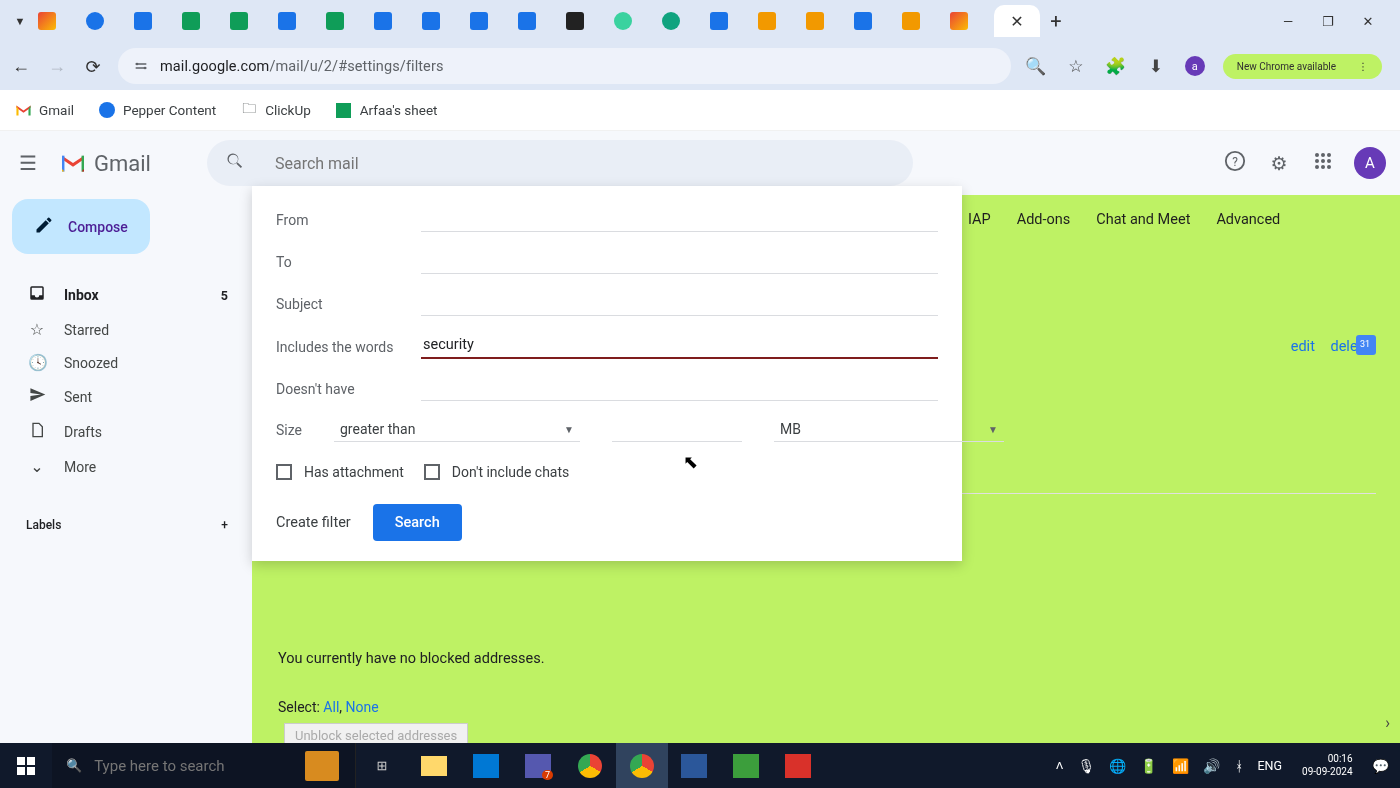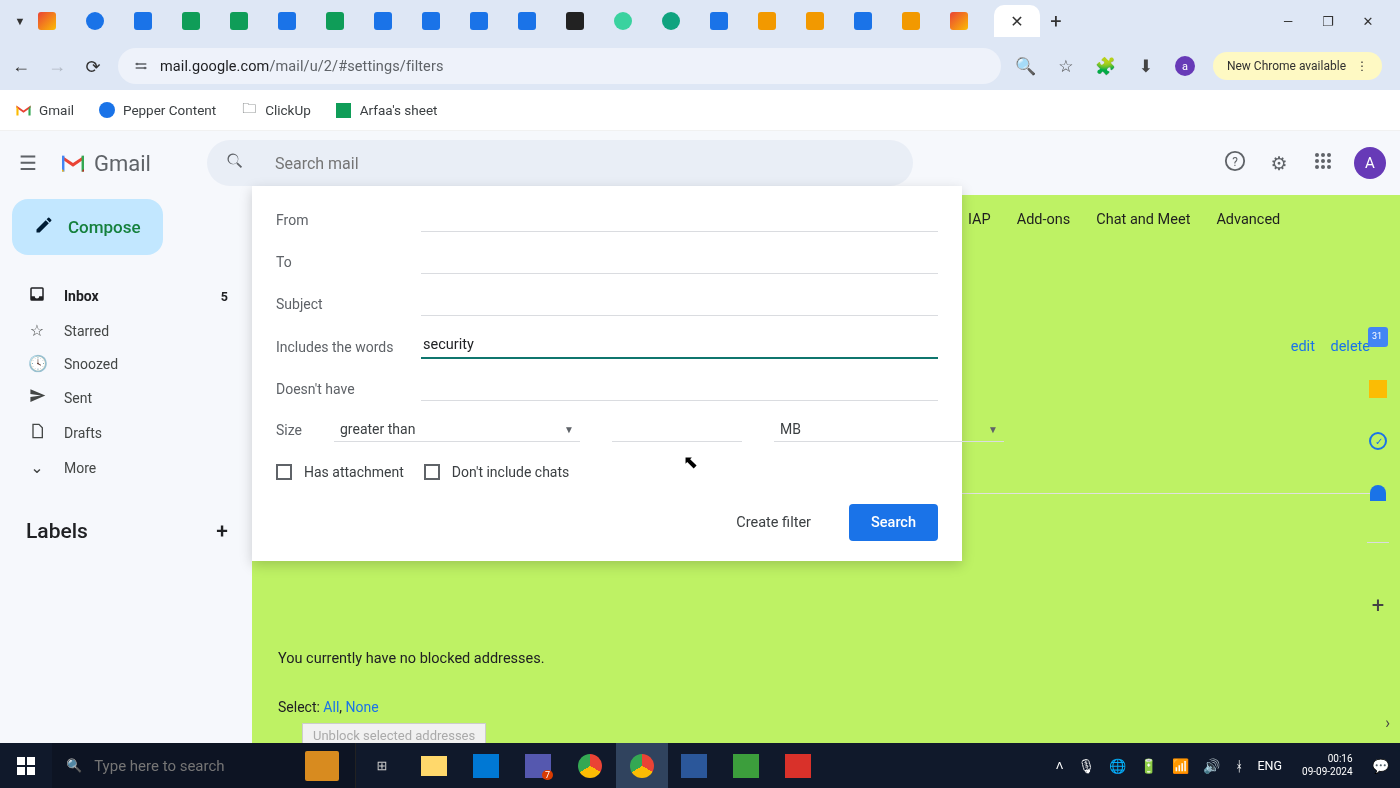--- a/index.html
+++ b/index.html
@@ -21,21 +21,21 @@
     .nav-btn { width: 22px; text-align: center; color: #333; font-size: 18px; cursor: pointer; }
     .nav-btn.disabled { color: #b0b8c4; }
     .url-pill { flex: 1; background: #eef2fa; border-radius: 20px; height: 36px; display: flex; align-items: center; padding: 0 14px; gap: 10px; max-width: 970px; }
     .site-icon { width: 18px; height: 18px; color: #555; font-size: 14px; display: flex; align-items: center; justify-content: center; }
     .url-text { font-size: 14.5px; color: #202124; letter-spacing: 0.1px; }
     .url-domain { color: #202124; }
     .url-path { color: #5f6368; }
     .addr-right { display: flex; align-items: center; gap: 18px; margin-left: auto; padding-right: 8px; }
     .addr-icon { width: 22px; font-size: 17px; color: #444; text-align: center; }
     .avatar-small { width: 20px; height: 20px; border-radius: 50%; background: #673ab7; color: #fff; font-size: 11px; display: flex; align-items: center; justify-content: center; }
-    .chrome-update { background: #fef9c3; border-radius: 18px; padding: 7px 14px; font-size: 12px; color: #303030; display: flex; align-items: center; gap: 10px; }
+    .chrome-update { background: #bef264; border-radius: 18px; padding: 7px 14px; font-size: 10px; color: #303030; display: flex; align-items: center; gap: 22px; }
 
     .bookmark-bar { height: 41px; background: #fff; display: flex; align-items: center; padding: 0 14px; gap: 24px; border-bottom: 1px solid #f1f1f1; }
     .bm-item { display: flex; align-items: center; gap: 7px; font-size: 13.5px; color: #3c4043; }
     .bm-icon { width: 18px; height: 18px; display: inline-flex; align-items: center; justify-content: center; font-size: 14px; }
 
     
     .gmail-app { position: absolute; top: 131px; left: 0; right: 0; bottom: 45px; background: #f6f8fc; }
     .gmail-header { height: 64px; display: flex; align-items: center; padding: 0 14px; gap: 12px; }
     .menu-icon { width: 28px; text-align: center; font-size: 20px; color: #5f6368; }
     .gmail-logo { display: flex; align-items: center; gap: 6px; margin-left: 4px; }
@@ -43,57 +43,57 @@
     .gmail-name { font-size: 22px; color: #5f6368; font-weight: 400; }
     .search-bar { flex: 0 0 706px; margin-left: 44px; background: #e9eef6; border-radius: 26px; height: 46px; display: flex; align-items: center; padding: 0 18px; gap: 14px; }
     .search-icon { color: #5f6368; font-size: 18px; }
     .search-input { border: none; background: transparent; flex: 1; font-size: 16px; color: #5f6368; outline: none; margin-left: 16px; }
     .header-right { margin-left: auto; display: flex; align-items: center; gap: 18px; }
     .hdr-icon { width: 26px; font-size: 19px; color: #5f6368; text-align: center; }
     .avatar-large { width: 32px; height: 32px; border-radius: 50%; background: #673ab7; color: #fff; display: flex; align-items: center; justify-content: center; font-size: 15px; }
 
     .gmail-body { display: flex; height: calc(100% - 64px); }
     .sidebar { width: 252px; padding: 4px 8px 0 8px; }
-    .compose-btn { background: #c2e7ff; border-radius: 16px; padding: 16px 22px; display: inline-flex; align-items: center; gap: 14px; font-size: 17px; color: #15803d; font-weight: 500; margin-left: 4px; }
+    .compose-btn { background: #c2e7ff; border-radius: 16px; padding: 16px 22px; display: inline-flex; align-items: center; gap: 14px; font-size: 14px; color: #4c1d95; font-weight: 500; margin-left: 4px; }
     .nav-list { margin-top: 24px; }
     .nav-item { display: flex; align-items: center; padding: 6px 16px 6px 20px; gap: 18px; font-size: 14px; color: #444746; border-radius: 0 18px 18px 0; margin-bottom: 2px; }
     .nav-item.active { font-weight: 700; color: #202124; }
     .nav-item .count { margin-left: auto; font-size: 12.5px; font-weight: 700; }
     .nav-icon { width: 18px; font-size: 16px; text-align: center; }
-    .labels-row { display: flex; align-items: flex-end; justify-content: space-between; padding: 10px 16px 0 18px; font-size: 21px; color: #202124; margin-top: 26px; font-weight: 500; }
+    .labels-row { display: flex; align-items: flex-end; justify-content: space-between; padding: 10px 16px 0 18px; font-size: 12px; color: #202124; margin-top: 26px; font-weight: 500; }
 
     .main-pane { flex: 1; background: #bef264; border-radius: 16px 0 0 0; margin-top: 0; padding: 0 24px 16px 16px; position: relative; overflow: hidden; }
     .settings-tabs { padding: 16px 0 8px 700px; display: flex; gap: 26px; font-size: 14.5px; color: #1f1f1f; white-space: nowrap; }
     .settings-content { padding: 0 0 0 10px; font-size: 14px; color: #202124; }
     .edit-delete { text-align: right; padding-right: 6px; margin-top: 102px; font-size: 14.5px; }
     .edit-delete a { color: #1a73e8; text-decoration: none; margin-left: 12px; }
     .blocked-row { margin-top: 156px; font-size: 14.5px; color: #202124; }
     .select-row { margin-top: 32px; font-size: 14px; }
     .select-row a { color: #1a73e8; text-decoration: none; }
-    .unblock-btn { display: inline-block; margin-top: 8px; margin-left: 24px; padding: 4px 10px; border: 1px solid #ccc; background: #f1f1f1; color: #aaa; font-size: 13px; }
+    .unblock-btn { display: inline-block; margin-top: 8px; margin-left: 6px; padding: 4px 10px; border: 1px solid #ccc; background: #f1f1f1; color: #aaa; font-size: 13px; }
 
     
     .filter-panel { position: absolute; top: 186px; left: 252px; width: 710px; background: #fff; box-shadow: 0 4px 12px rgba(0,0,0,0.18); padding: 12px 24px 20px 24px; z-index: 100; }
     .fp-row { display: flex; align-items: flex-end; padding: 8px 0; }
     .fp-label { width: 145px; font-size: 14px; color: #5f6368; padding-bottom: 4px; }
     .fp-input { flex: 1; border: none; border-bottom: 1px solid #dadce0; font-size: 14.5px; padding: 4px 2px; outline: none; }
-    .fp-input.active { border-bottom: 2px solid #0f766e; color: #202124; }
+    .fp-input.active { border-bottom: 2px solid #7f1d1d; color: #202124; }
     .fp-select { display: flex; align-items: center; justify-content: space-between; border-bottom: 1px solid #dadce0; padding: 4px 6px; font-size: 14px; color: #3c4043; min-width: 230px; }
     .fp-select .arr { font-size: 10px; color: #5f6368; }
     .size-row { display: flex; align-items: flex-end; gap: 32px; padding: 8px 0; }
     .size-row .fp-label { width: 113px; }
     .size-num { width: 130px; border: none; border-bottom: 1px solid #dadce0; }
     .cb-row { display: flex; align-items: center; gap: 20px; padding: 14px 0 6px 0; font-size: 14px; color: #3c4043; }
     .cb { display: flex; align-items: center; gap: 12px; }
     .cb-box { width: 16px; height: 16px; border: 2px solid #5f6368; }
-    .btn-row { display: flex; justify-content: flex-end; gap: 38px; align-items: center; padding-top: 18px; }
+    .btn-row { display: flex; justify-content: flex-start; gap: 22px; align-items: center; padding-top: 18px; }
     .link-btn { font-size: 14.5px; color: #3c4043; cursor: pointer; }
     .search-btn { background: #1a73e8; color: #fff; border: none; padding: 10px 22px; border-radius: 4px; font-size: 14.5px; font-weight: 500; }
 
-    .right-rail { position: absolute; right: 0; top: 195px; width: 44px; display: flex; flex-direction: column; align-items: center; gap: 30px; }
+    .right-rail { position: absolute; right: 0; top: 195px; width: 44px; display: flex; flex-direction: row; align-items: center; gap: 30px; }
     .rail-icon { width: 22px; height: 22px; display: flex; align-items: center; justify-content: center; font-size: 17px; }
     .rail-divider { width: 22px; height: 1px; background: #dadce0; margin: 8px 0; }
     .rail-plus { font-size: 22px; color: #444; margin-top: 12px; }
     .rail-arrow { position: absolute; right: 10px; top: 582px; font-size: 16px; color: #444; }
 
     
     .taskbar { position: absolute; bottom: 0; left: 0; right: 0; height: 45px; background: #10192b; display: flex; align-items: center; color: #fff; font-size: 13px; }
     .tb-start { width: 52px; display: flex; align-items: center; justify-content: center; color: #fff; height: 100%; }
     .tb-search { display: flex; align-items: center; gap: 12px; background: #0d1423; height: 100%; padding: 0 16px 0 14px; width: 304px; border-right: 1px solid #222; }
     .tb-search input { background: transparent; border: none; color: #d0d0d0; font-size: 15px; outline: none; flex: 1; }

